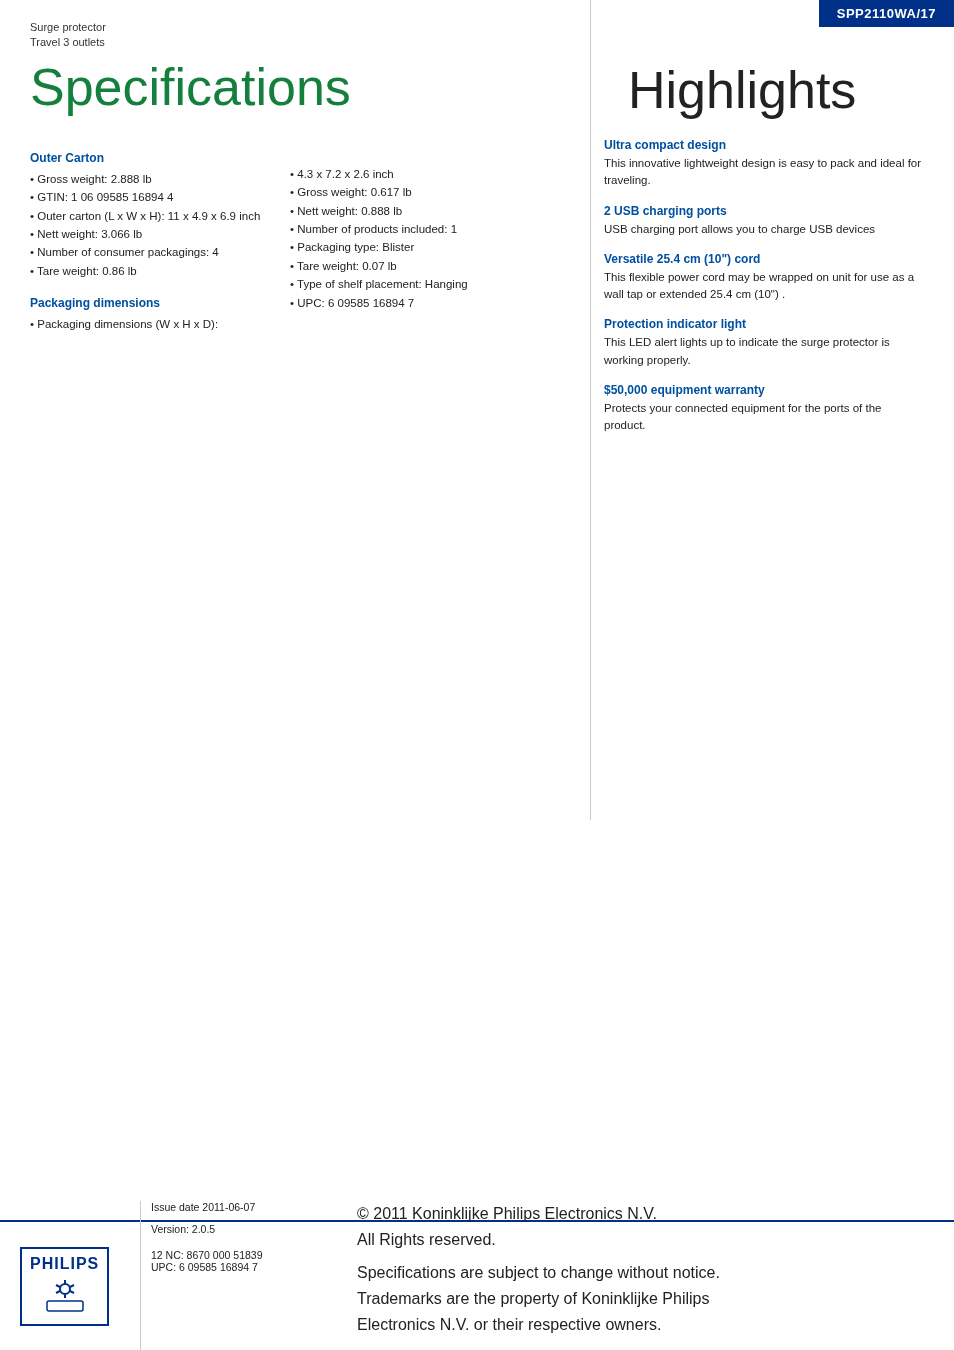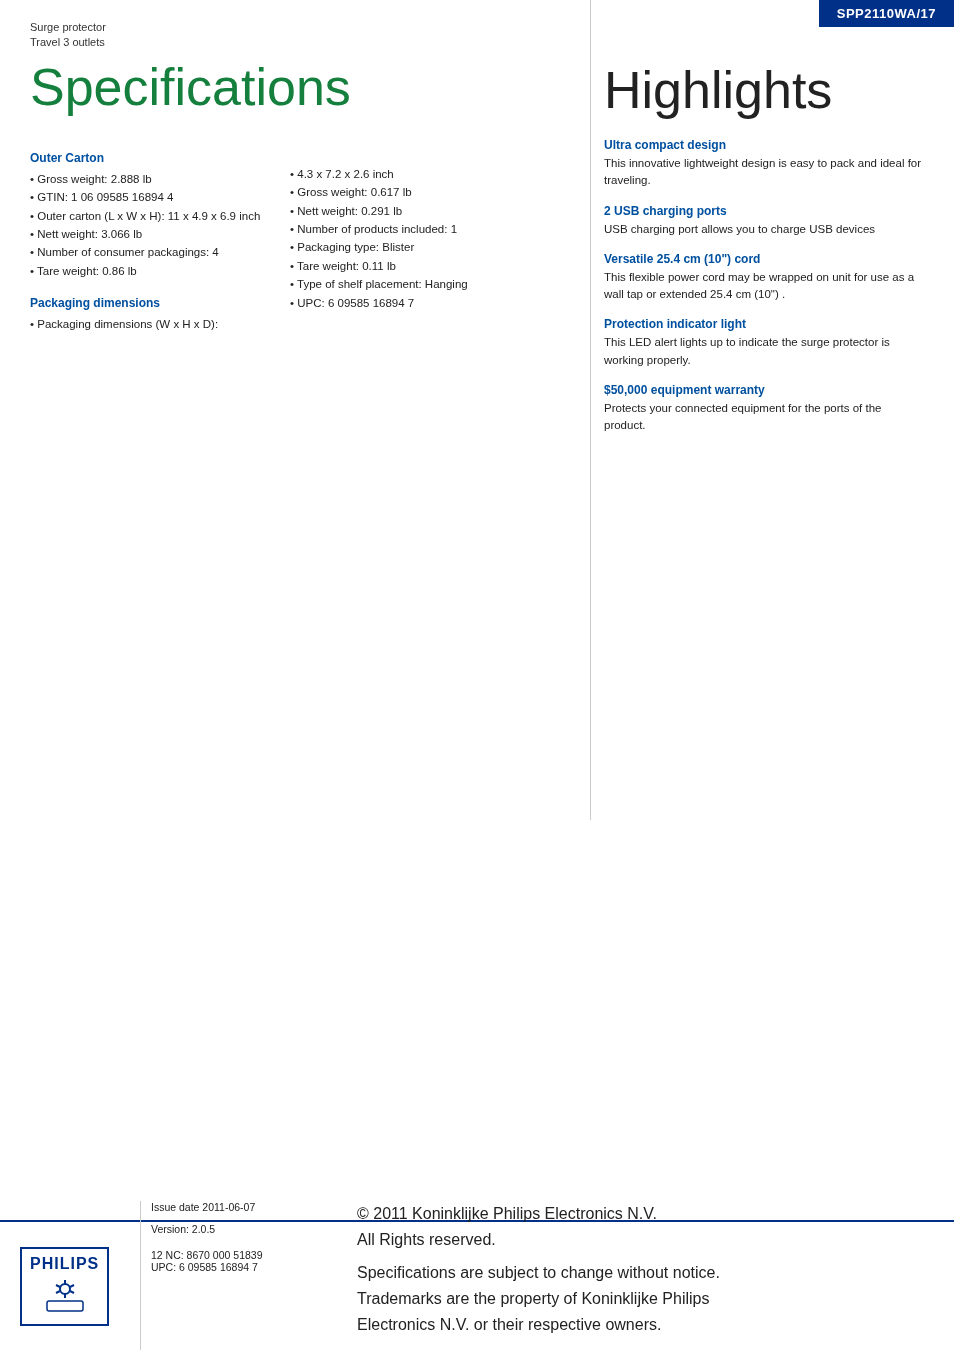--- a/index.html
+++ b/index.html
@@ -106,20 +106,21 @@
       width: 320px;
     }
 
     .highlights-title {
       font-size: 52px;
       font-weight: 300;
       color: #222;
       margin-top: 40px;
       margin-bottom: 18px;
       font-family: Arial, Helvetica, sans-serif;
+      margin-left: 24px;
     }
 
     .highlight-item {
       margin-bottom: 14px;
     }
 
     .highlight-heading {
       font-size: 12px;
       font-weight: bold;
       color: #0050a0;
@@ -254,24 +255,24 @@
         <div class="section-heading" style="margin-top:16px;">Packaging dimensions</div>
         <ul class="spec-list">
           <li>Packaging dimensions (W x H x D):</li>
         </ul>
       </div>
 
       <div class="specs-col-right" style="padding-top: 28px;">
         <ul class="spec-list">
           <li>4.3 x 7.2 x 2.6 inch</li>
           <li>Gross weight: 0.617 lb</li>
-          <li>Nett weight: 0.291 lb</li>
+          <li>Nett weight: 0.888 lb</li>
           <li>Number of products included: 1</li>
           <li>Packaging type: Blister</li>
-          <li>Tare weight: 0.11 lb</li>
+          <li>Tare weight: 0.07 lb</li>
           <li>Type of shelf placement: Hanging</li>
           <li>UPC: 6 09585 16894 7</li>
         </ul>
       </div>
     </div>
 
   </div>
 
   <div class="right-col">
     <div class="highlights-title">Highlights</div>

